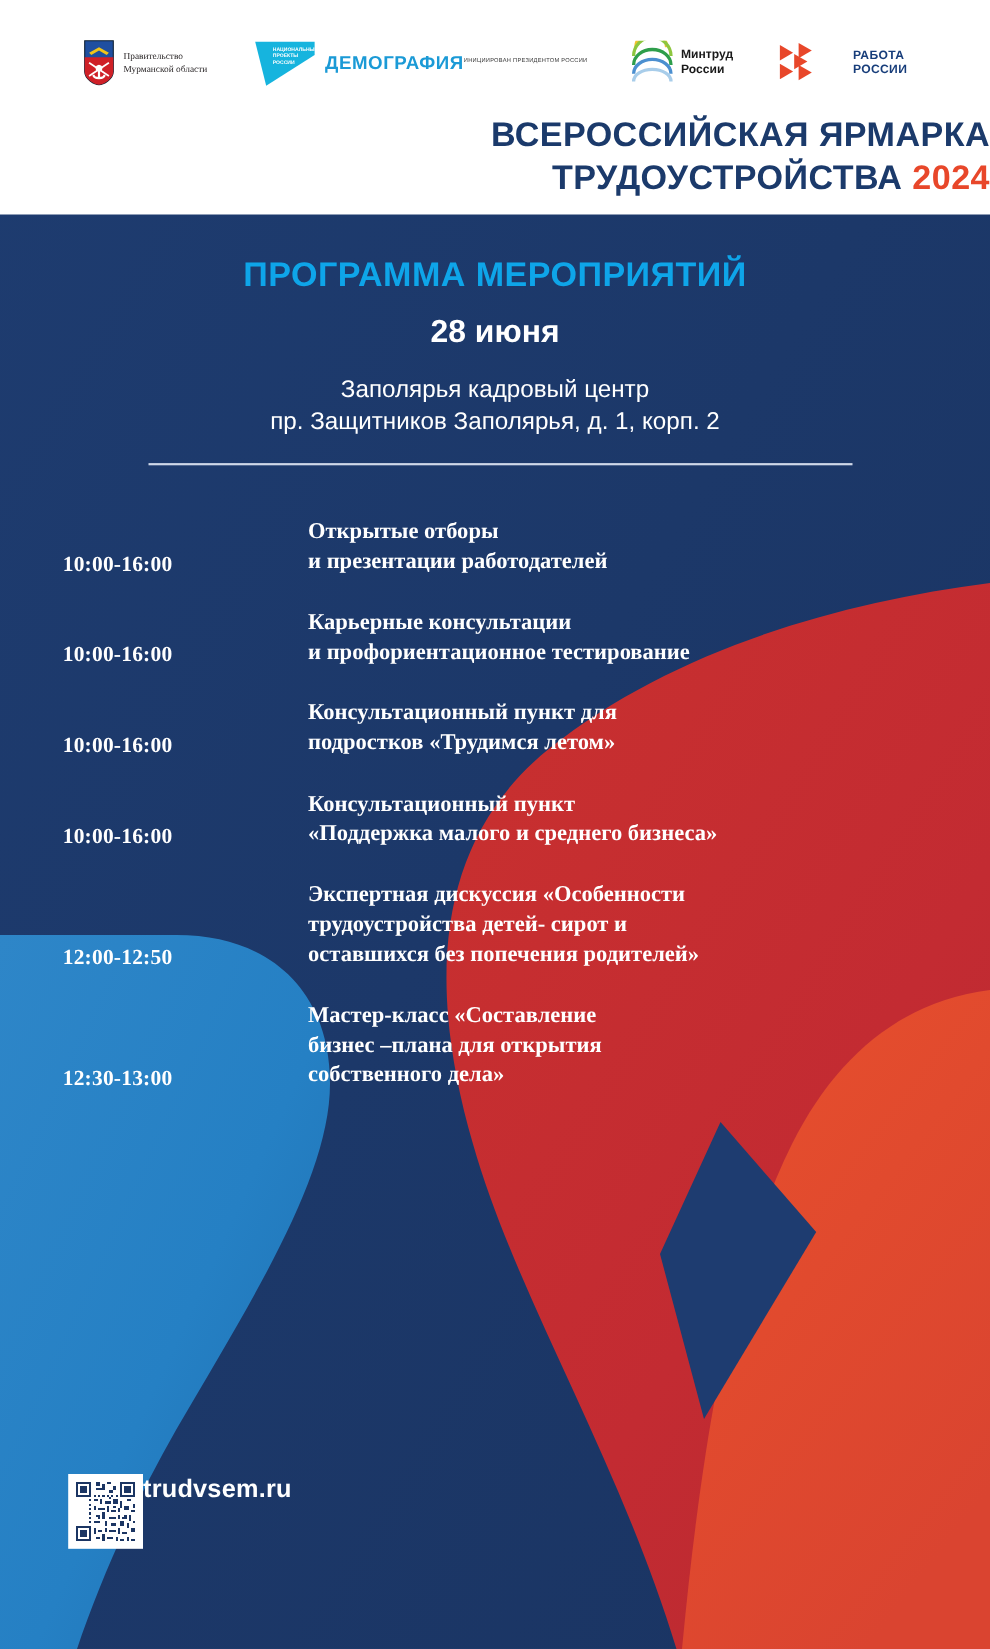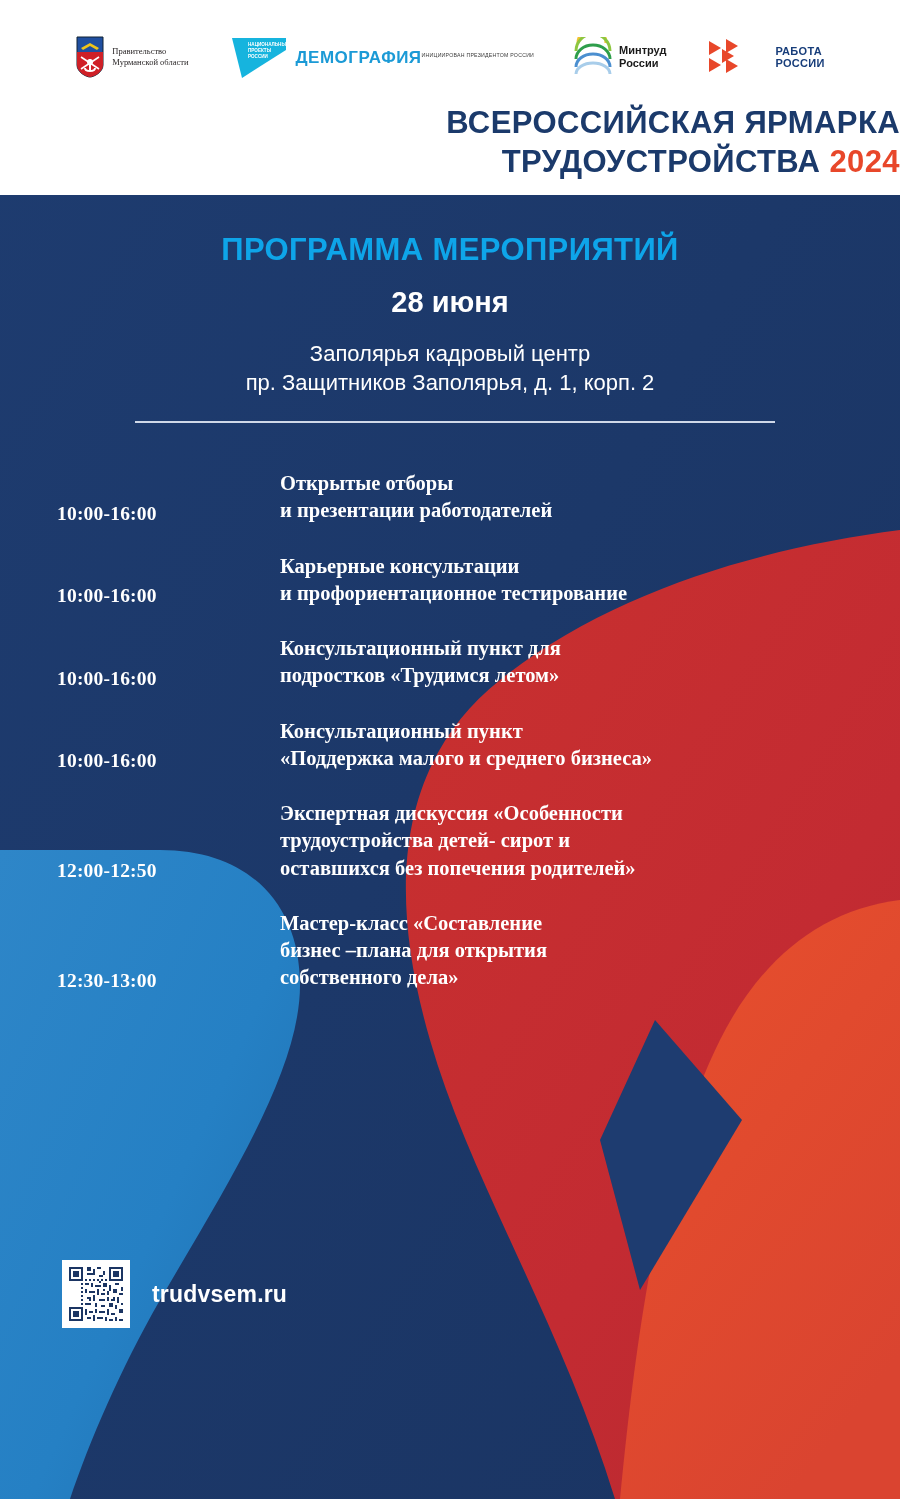--- a/index.html
+++ b/index.html
@@ -190,24 +190,23 @@
     font-weight: bold;
     color: #ffffff;
     line-height: 1.33;
     white-space: pre-line;
   }
 
   
   .footer {
     position: absolute;
     left: 62px;
-    top: 1260px;
+    top: 1340px;
     display: flex;
-    align-items: center;
-    gap: 22px;
+    align-items: flex-start;
     z-index: 2;
   }
   .qr-box {
     width: 68px;
     height: 68px;
     background: #ffffff;
     padding: 5px;
     box-sizing: border-box;
   }
   .site-url {

